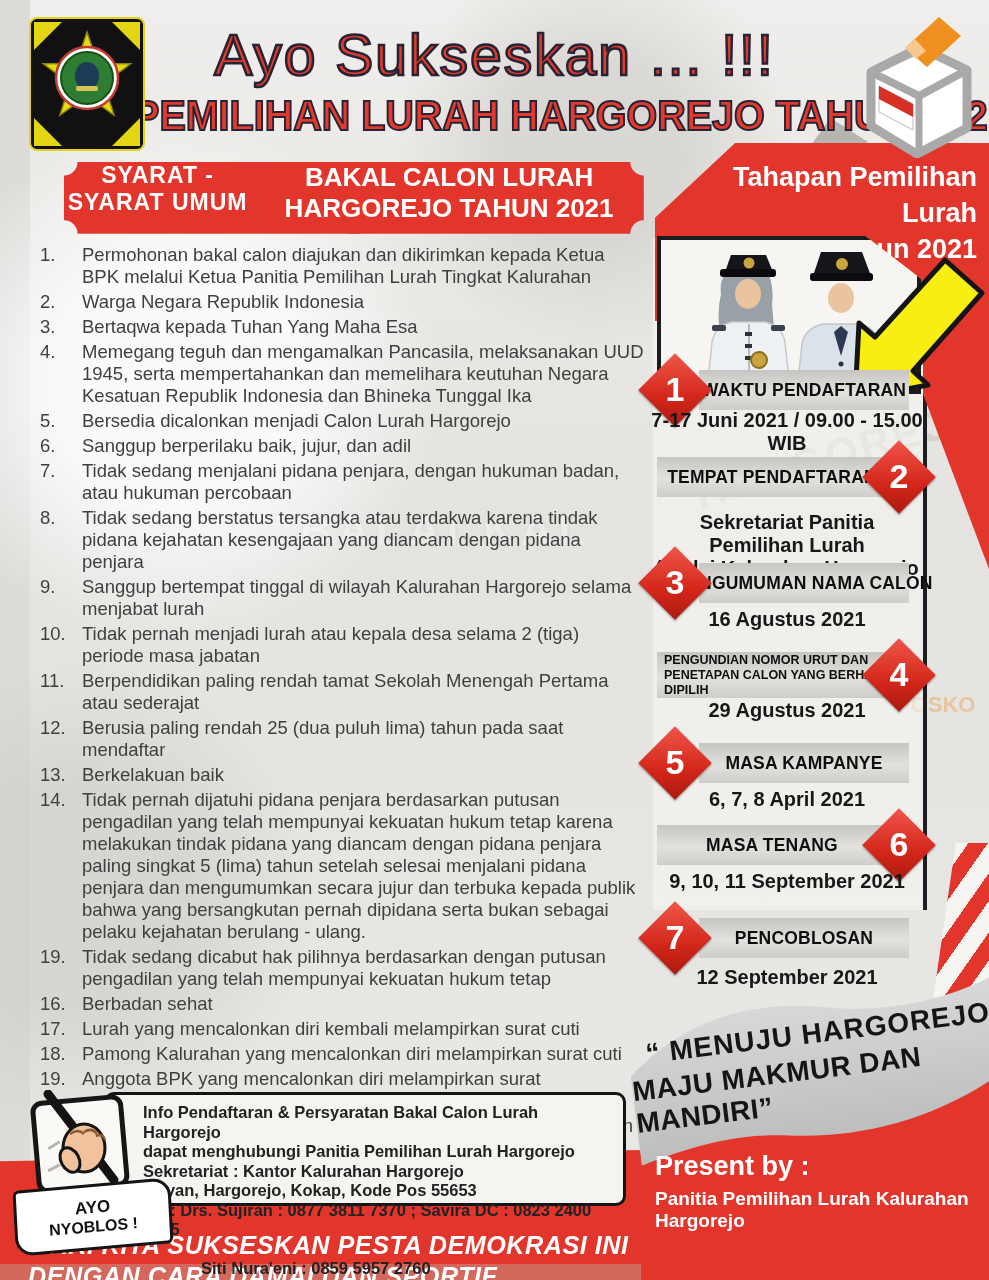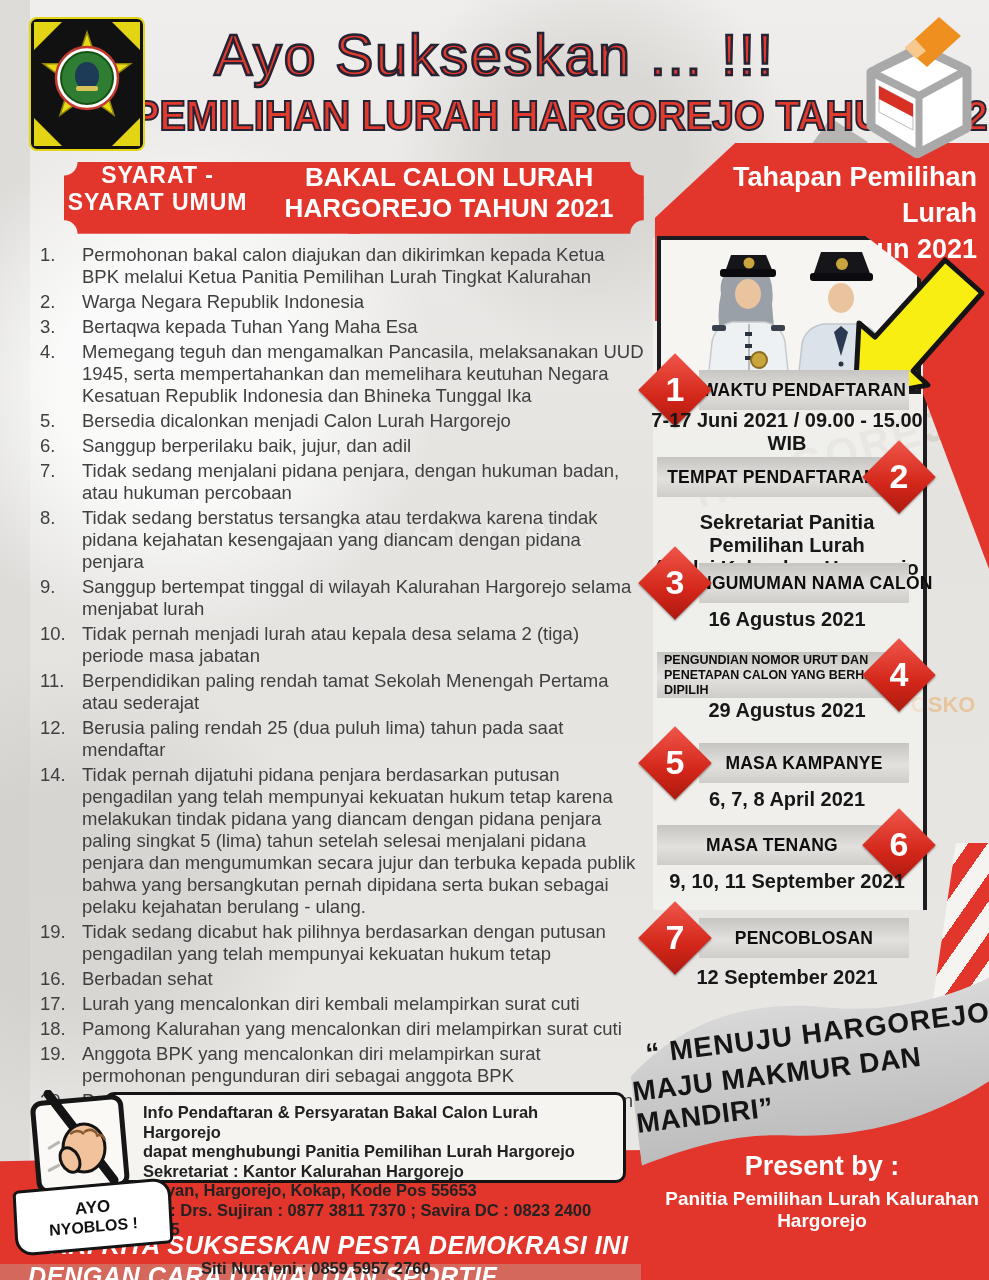--- a/index.html
+++ b/index.html
@@ -40,21 +40,21 @@
       radial-gradient(circle at bottom right, rgba(0,0,0,0) 13px, #e2352b 14px) bottom right;
     background-size:51% 51%;background-repeat:no-repeat;}
   .plaque .l1{font-size:23px;font-weight:bold;letter-spacing:1px;}
   .plaque .l2{font-size:26px;font-weight:bold;}
   ol.reqs{position:absolute;left:40px;top:244px;width:604px;margin:0;padding:0;list-style:none;z-index:3;
     font-size:18.5px;line-height:22px;color:#3f3f3f;}
   ol.reqs li{display:flex;margin-bottom:3px;}
   ol.reqs .num{flex:none;width:42px;}
   ol.reqs .txt{flex:1;}
 
-  .infobox{position:absolute;left:104px;top:1092px;width:522px;height:91px;z-index:6;
+  .infobox{position:absolute;left:104px;top:1092px;width:522px;height:114px;z-index:6;
     background:#f5f4f1;border:3px solid #141414;border-radius:10px;box-sizing:border-box;
     padding:8px 8px 6px 36px;color:#222;font-weight:bold;font-size:16.5px;line-height:19.5px;}
   .infobox .line:last-child{padding-left:58px;margin-top:19px;}
   .hand{position:absolute;left:26px;top:1090px;width:116px;height:112px;z-index:7;}
   .banner{position:absolute;left:14px;top:1184px;width:152px;height:60px;z-index:7;
     background:#fff;border:3px solid #141414;border-radius:6px 18px 6px 18px;
     transform:rotate(-3deg) skewY(-2deg);display:flex;flex-direction:column;justify-content:center;
     text-align:center;font-weight:bold;color:#111;}
   .banner .b1{font-size:17px;}
   .banner .b2{font-size:16px;}
@@ -104,21 +104,21 @@
     background:repeating-linear-gradient(125deg,#e2352b 0 16px,#f6f4f1 16px 34px);
     clip-path:polygon(45% 0,100% 0,100% 100%,0 100%,0 60%);}
   .panel-red-bottom{position:absolute;left:-14px;top:938px;width:362px;height:342px;background:#e2352b;z-index:4;
     border-top-left-radius:170px 90px;}
   .ribbon{position:absolute;left:-24px;top:848px;width:382px;height:152px;z-index:5;transform:rotate(-7deg);}
   .ribbon svg{position:absolute;inset:0;}
   .ribbon .mottos{position:absolute;inset:0;display:flex;flex-direction:column;justify-content:center;
     align-items:center;gap:4px;color:#151515;font-weight:bold;}
   .ribbon .m1{font-size:28px;letter-spacing:1px;}
   .ribbon .m2{font-size:28px;letter-spacing:.5px;}
-  .present{position:absolute;left:0;top:1008px;width:334px;text-align:center;color:#fff;z-index:6;}
+  .present{position:absolute;left:0;top:1008px;width:334px;color:#fff;z-index:6;}
   .present .p1{font-size:27px;font-weight:bold;margin-bottom:6px;}
   .present .p2{font-size:19px;font-weight:bold;}
 </style>
 </head>
 <body>
 
 <div class="poster">
 
   <div class="bg-text bg-text-1">BALAI KAL</div>
   <div class="bg-text bg-text-2">HARGOREJO</div>
@@ -203,20 +203,24 @@
         <span class="num">10.</span>
         <span class="txt">Tidak pernah menjadi lurah atau kepala desa selama 2 (tiga) periode masa jabatan</span>
       </li>
       <li>
         <span class="num">11.</span>
         <span class="txt">Berpendidikan paling rendah tamat Sekolah Menengah Pertama atau sederajat</span>
       </li>
       <li>
         <span class="num">12.</span>
         <span class="txt">Berusia paling rendah 25 (dua puluh lima) tahun pada saat mendaftar</span>
+      </li>
+      <li>
+        <span class="num">13.</span>
+        <span class="txt">Berkelakuan baik</span>
       </li>
       <li>
         <span class="num">14.</span>
         <span class="txt">Tidak pernah dijatuhi pidana penjara berdasarkan putusan pengadilan yang telah mempunyai kekuatan hukum tetap karena melakukan tindak pidana yang diancam dengan pidana penjara paling singkat 5 (lima) tahun setelah selesai menjalani pidana penjara dan mengumumkan secara jujur dan terbuka kepada publik bahwa yang bersangkutan pernah dipidana serta bukan sebagai pelaku kejahatan berulang - ulang.</span>
       </li>
       <li>
         <span class="num">19.</span>
         <span class="txt">Tidak sedang dicabut hak pilihnya berdasarkan dengan putusan pengadilan yang telah mempunyai kekuatan hukum tetap</span>
       </li>
       <li>

